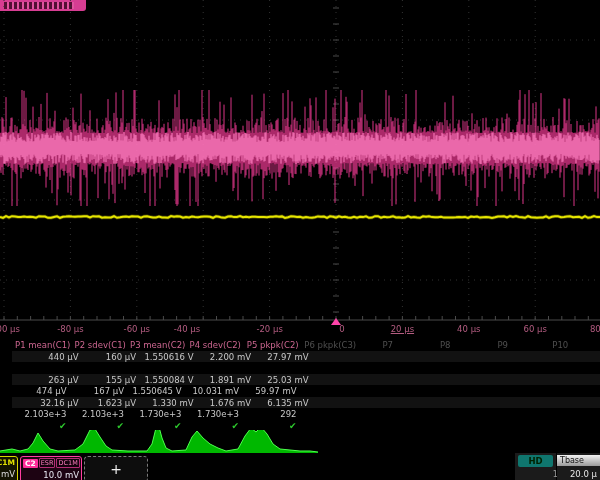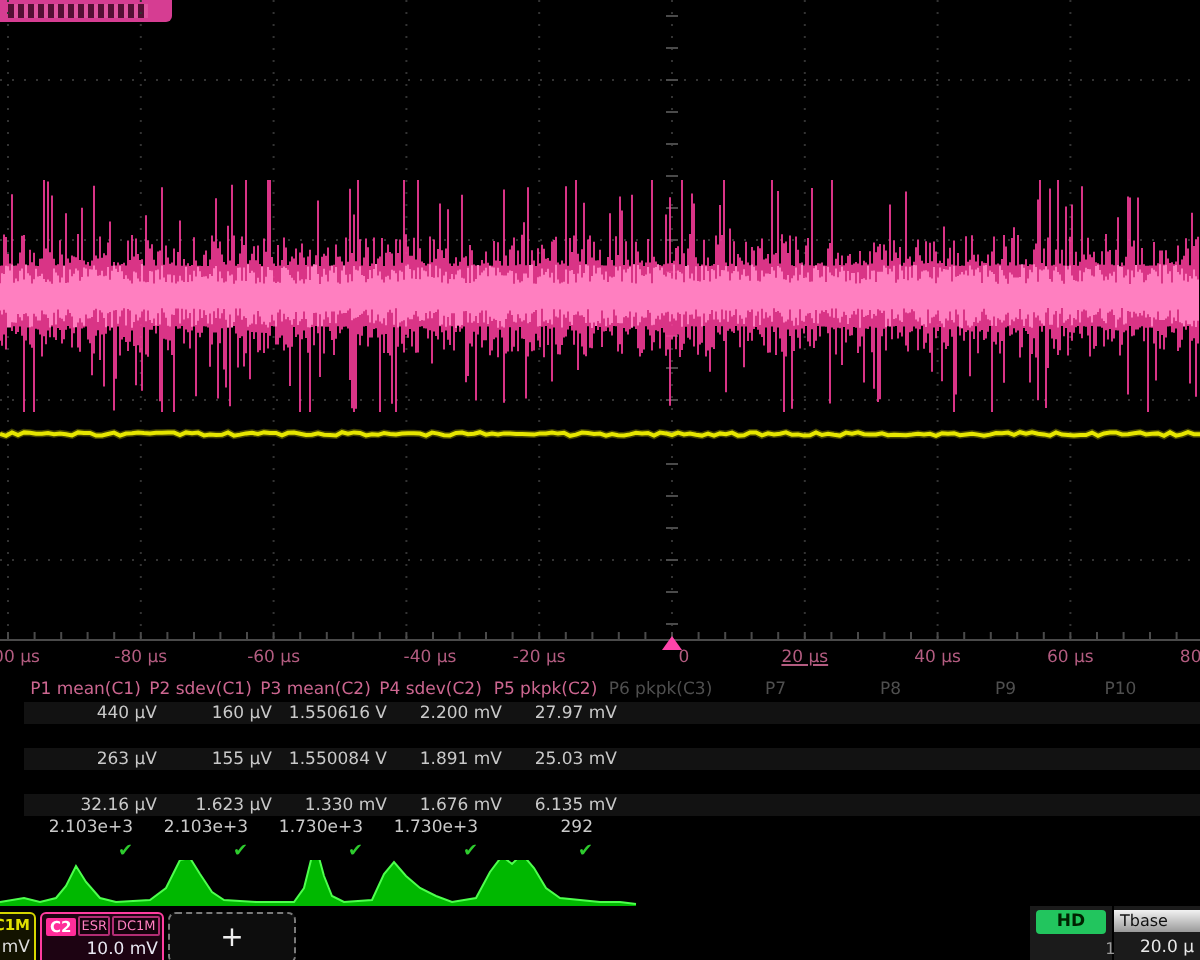--- a/index.html
+++ b/index.html
@@ -37,21 +37,21 @@
   .c1-badge{display:block;text-align:right;color:#e0e000;font-size:7.5px;font-weight:bold;}
   .c1-val{display:block;text-align:right;color:#ddd;font-size:8.5px;margin-top:2px;}
   .c2-box{left:20px;width:62px;border:1px solid #ff3da0;background:#1d0312;padding:1px 2px;}
   .badge-row{display:flex;gap:1px;align-items:center;}
   .c2-name{background:#ff2d9a;color:#fff;font-size:7.5px;font-weight:bold;padding:0 2px;border-radius:1px;}
   .c2-badge{border:1px solid #b22d74;color:#ff7fc0;font-size:6.5px;padding:0 1px;border-radius:1px;background:#14020c;}
   .c2-val{display:block;text-align:right;color:#e8e8f2;font-size:8.5px;margin-top:2px;}
   .add-box{left:84px;width:64px;height:26px;border:1px dashed #7a7a7a;background:#0d0d0d;
     color:#eee;text-align:center;line-height:24px;font-size:14px;border-radius:4px;}
   .hd-panel{position:absolute;left:515px;top:0;width:41px;height:27px;background:#1b1b1b;}
-  .hd-badge{position:absolute;left:518px;top:2px;width:35px;height:12px;background:#22c55e;
+  .hd-badge{position:absolute;left:518px;top:2px;width:35px;height:12px;background:#0f766e;
     color:#002200;font-weight:bold;font-size:8.5px;text-align:center;line-height:12px;border-radius:2px;}
   .hd-bits{position:absolute;left:549px;top:17px;width:35px;text-align:center;color:#9a9a9a;font-size:8px;}
   .tbase-panel{position:absolute;left:557px;top:0;width:43px;height:27px;background:#1b1b1b;}
   .tbase-head{position:absolute;left:557px;top:2px;width:43px;height:11px;
     background:linear-gradient(#f2f2f2,#9a9a9a);color:#111;font-size:8px;line-height:11px;padding-left:3px;box-sizing:border-box;}
   .tbase-val{position:absolute;left:557px;top:16px;width:40px;text-align:right;color:#e8e8e8;font-size:8.5px;}
 </style>
 </head>
 <body>
 
@@ -73,21 +73,21 @@
       <path d="M0 217L3 217.9L6 216.2L9 217.5L12 216.2L15 216.4L18 216.9L21 216.9L24 216.5L27 217.1L30 216.7L33 217.1L36 217.7L39 216.2L42 216.5L45 216.5L48 217.8L51 217.7L54 217.0L57 216.3L60 217.8L63 216.8L66 216.6L69 216.2L72 216.5L75 216.7L78 216.4L81 216.4L84 216.2L87 216.3L90 217.5L93 216.2L96 216.6L99 216.3L102 217.7L105 217.3L108 217.5L111 217.4L114 216.2L117 217.8L120 217.3L123 216.7L126 216.4L129 217.0L132 216.2L135 216.5L138 216.5L141 217.7L144 216.4L147 216.3L150 216.9L153 217.5L156 217.4L159 216.6L162 217.4L165 217.5L168 217.7L171 216.1L174 216.8L177 216.2L180 216.5L183 217.7L186 217.1L189 217.4L192 216.5L195 217.0L198 217.2L201 216.8L204 216.6L207 216.6L210 216.8L213 217.8L216 216.3L219 216.8L222 217.6L225 217.7L228 216.5L231 216.3L234 217.1L237 216.9L240 216.1L243 217.3L246 216.8L249 217.2L252 216.7L255 216.8L258 217.0L261 217.0L264 217.1L267 217.3L270 216.7L273 216.7L276 216.3L279 216.8L282 216.4L285 217.9L288 217.3L291 216.3L294 216.5L297 217.0L300 216.8L303 217.8L306 217.0L309 217.6L312 217.7L315 217.2L318 216.4L321 216.8L324 216.5L327 217.8L330 216.3L333 216.7L336 217.6L339 216.3L342 217.2L345 216.8L348 217.4L351 217.8L354 216.8L357 217.8L360 216.7L363 217.1L366 216.3L369 217.8L372 217.6L375 216.2L378 216.2L381 217.7L384 216.7L387 217.2L390 216.9L393 216.2L396 217.4L399 217.2L402 217.8L405 217.6L408 216.2L411 217.5L414 216.9L417 217.4L420 217.8L423 216.3L426 216.8L429 216.2L432 217.1L435 217.3L438 217.2L441 216.7L444 217.6L447 217.4L450 217.5L453 217.6L456 217.3L459 216.9L462 217.3L465 216.9L468 217.9L471 216.6L474 216.9L477 216.6L480 217.6L483 217.2L486 216.9L489 217.3L492 217.9L495 217.3L498 216.5L501 216.6L504 216.3L507 217.4L510 216.1L513 216.9L516 216.1L519 216.9L522 217.2L525 217.8L528 216.2L531 217.3L534 217.5L537 217.7L540 217.5L543 217.5L546 216.3L549 217.9L552 216.7L555 216.3L558 216.2L561 217.2L564 217.1L567 216.6L570 216.2L573 217.2L576 216.9L579 216.7L582 217.9L585 216.2L588 217.8L591 217.2L594 216.1L597 217.1L600 217.1" stroke="#e6e600" stroke-width="3.5" fill="none" opacity="0.3"></path>
       <path d="M0 217L3 217.9L6 216.2L9 217.5L12 216.2L15 216.4L18 216.9L21 216.9L24 216.5L27 217.1L30 216.7L33 217.1L36 217.7L39 216.2L42 216.5L45 216.5L48 217.8L51 217.7L54 217.0L57 216.3L60 217.8L63 216.8L66 216.6L69 216.2L72 216.5L75 216.7L78 216.4L81 216.4L84 216.2L87 216.3L90 217.5L93 216.2L96 216.6L99 216.3L102 217.7L105 217.3L108 217.5L111 217.4L114 216.2L117 217.8L120 217.3L123 216.7L126 216.4L129 217.0L132 216.2L135 216.5L138 216.5L141 217.7L144 216.4L147 216.3L150 216.9L153 217.5L156 217.4L159 216.6L162 217.4L165 217.5L168 217.7L171 216.1L174 216.8L177 216.2L180 216.5L183 217.7L186 217.1L189 217.4L192 216.5L195 217.0L198 217.2L201 216.8L204 216.6L207 216.6L210 216.8L213 217.8L216 216.3L219 216.8L222 217.6L225 217.7L228 216.5L231 216.3L234 217.1L237 216.9L240 216.1L243 217.3L246 216.8L249 217.2L252 216.7L255 216.8L258 217.0L261 217.0L264 217.1L267 217.3L270 216.7L273 216.7L276 216.3L279 216.8L282 216.4L285 217.9L288 217.3L291 216.3L294 216.5L297 217.0L300 216.8L303 217.8L306 217.0L309 217.6L312 217.7L315 217.2L318 216.4L321 216.8L324 216.5L327 217.8L330 216.3L333 216.7L336 217.6L339 216.3L342 217.2L345 216.8L348 217.4L351 217.8L354 216.8L357 217.8L360 216.7L363 217.1L366 216.3L369 217.8L372 217.6L375 216.2L378 216.2L381 217.7L384 216.7L387 217.2L390 216.9L393 216.2L396 217.4L399 217.2L402 217.8L405 217.6L408 216.2L411 217.5L414 216.9L417 217.4L420 217.8L423 216.3L426 216.8L429 216.2L432 217.1L435 217.3L438 217.2L441 216.7L444 217.6L447 217.4L450 217.5L453 217.6L456 217.3L459 216.9L462 217.3L465 216.9L468 217.9L471 216.6L474 216.9L477 216.6L480 217.6L483 217.2L486 216.9L489 217.3L492 217.9L495 217.3L498 216.5L501 216.6L504 216.3L507 217.4L510 216.1L513 216.9L516 216.1L519 216.9L522 217.2L525 217.8L528 216.2L531 217.3L534 217.5L537 217.7L540 217.5L543 217.5L546 216.3L549 217.9L552 216.7L555 216.3L558 216.2L561 217.2L564 217.1L567 216.6L570 216.2L573 217.2L576 216.9L579 216.7L582 217.9L585 216.2L588 217.8L591 217.2L594 216.1L597 217.1L600 217.1" stroke="#e6e600" stroke-width="2" fill="none"></path>
     </g>
 </svg>
 
 <div class="time-axis">
   <div class="trig-marker"></div>
 <div class="tlabel" style="left: 4px;">-100 µs</div>
     <div class="tlabel" style="left: 70.4px;">-80 µs</div>
     <div class="tlabel" style="left: 136.8px;">-60 µs</div>
-    <div class="tlabel" style="left: 215px;">-40 µs</div>
+    <div class="tlabel" style="left: 187px;">-40 µs</div>
     <div class="tlabel" style="left: 269.6px;">-20 µs</div>
     <div class="tlabel" style="left: 342px;">0</div>
     <div class="tlabel" style="left: 402.4px; text-decoration: underline;">20 µs</div>
     <div class="tlabel" style="left: 468.8px;">40 µs</div>
     <div class="tlabel" style="left: 535.2px;">60 µs</div>
     <div class="tlabel" style="left: 601.6px;">80 µs</div>
   </div>
 
 <div class="mtable">
     <div class="mrow mhead" style="top: 0px;">
@@ -122,20 +122,33 @@
       <div class="mcell">155 µV</div>
       <div class="mcell">1.550084 V</div>
       <div class="mcell">1.891 mV</div>
       <div class="mcell">25.03 mV</div>
       <div class="mcell"></div>
       <div class="mcell"></div>
       <div class="mcell"></div>
       <div class="mcell"></div>
       <div class="mcell"></div>
     </div>
+    <div class="mrow " style="top: 46.5px;">
+      <div></div>
+      <div class="mcell">474 µV</div>
+      <div class="mcell">167 µV</div>
+      <div class="mcell">1.550645 V</div>
+      <div class="mcell">10.031 mV</div>
+      <div class="mcell">59.97 mV</div>
+      <div class="mcell"></div>
+      <div class="mcell"></div>
+      <div class="mcell"></div>
+      <div class="mcell"></div>
+      <div class="mcell"></div>
+    </div>
     <div class="mrow stripe" style="top: 58px;">
       <div></div>
       <div class="mcell">32.16 µV</div>
       <div class="mcell">1.623 µV</div>
       <div class="mcell">1.330 mV</div>
       <div class="mcell">1.676 mV</div>
       <div class="mcell">6.135 mV</div>
       <div class="mcell"></div>
       <div class="mcell"></div>
       <div class="mcell"></div>

